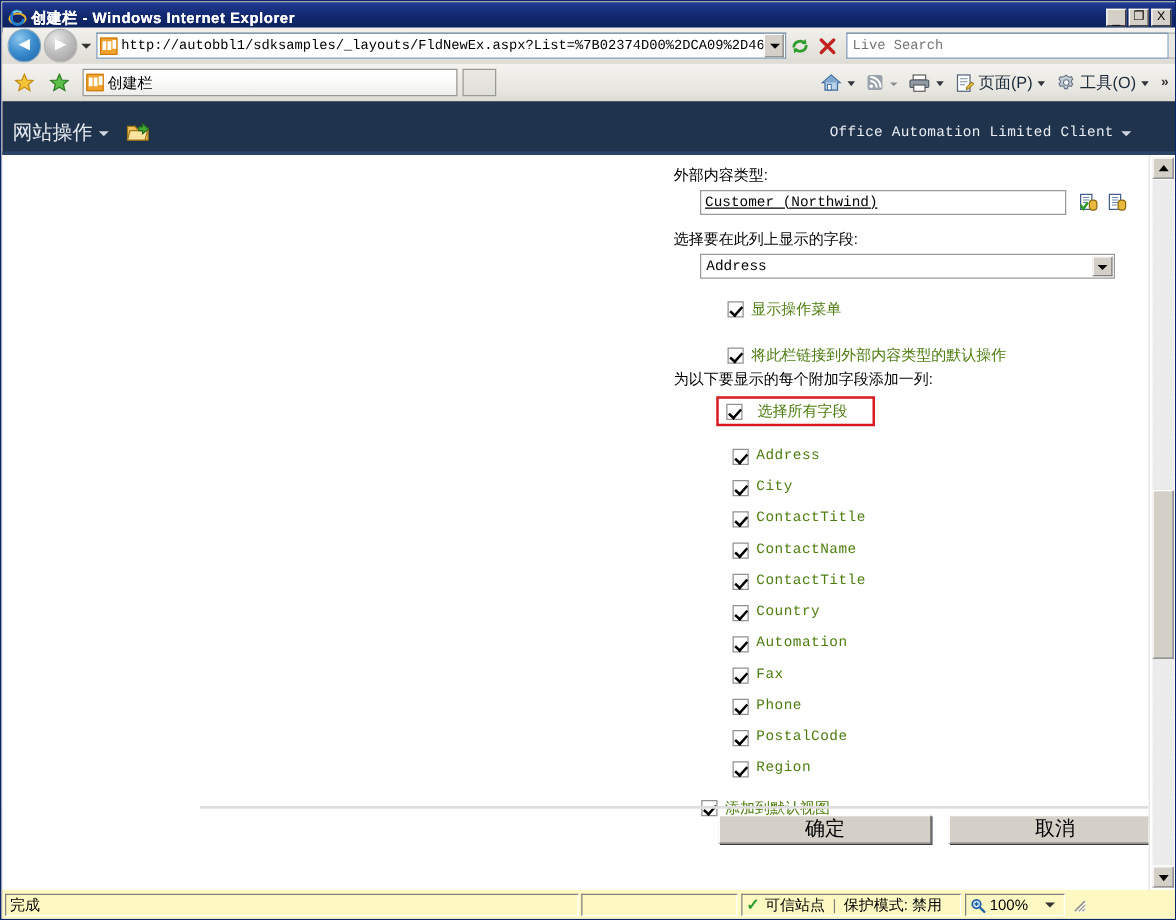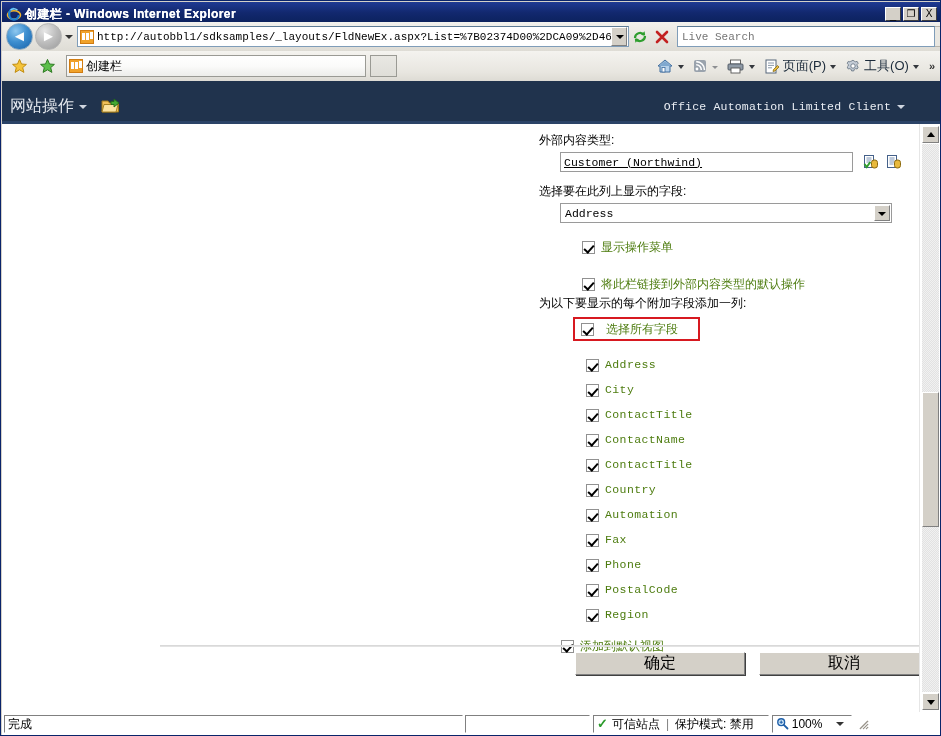--- a/index.html
+++ b/index.html
@@ -603,21 +603,21 @@
     border-bottom: 1px solid #808080;
     box-sizing: border-box;
     cursor: default;
   }
 
   
   .statusbar {
     position: absolute;
     left: 1px; top: 711px;
     width: 939px; height: 24px;
-    background: #ffffff;
+    background: #fef9c3;
     display: flex;
     align-items: center;
     box-sizing: border-box;
     padding: 0 2px;
   }
   .sb-panel {
     height: 18px;
     border-top: 1px solid #808080;
     border-left: 1px solid #808080;
     border-right: 1px solid #ffffff;
@@ -957,21 +957,21 @@
       <span>完成</span>
     </div>
     <div class="sb-panel sb-blank1"></div>
     <div class="sb-panel sb-zone">
       <span class="check-green">✓</span>
       <span>可信站点</span>
       <span class="sep">|</span>
       <span>保护模式: 禁用</span>
     </div>
     <div class="sb-panel sb-zoom">
-      <span style="display:flex;">
+      <span style="display:flex;align-items:center;">
         <svg width="13" height="13" viewBox="0 0 13 13" xmlns="http://www.w3.org/2000/svg" style="margin-right:3px;">
           <circle cx="5.2" cy="5.2" r="3.4" fill="#cfe6f7" stroke="#1e5fa9" stroke-width="1.4"></circle>
           <path d="M3.6 5.2 h3.2 M5.2 3.6 v3.2" stroke="#1e5fa9" stroke-width="1.1"></path>
           <path d="M7.8 7.8 L11.5 11.5" stroke="#1e5fa9" stroke-width="1.8" stroke-linecap="round"></path>
         </svg>
         <span>100%</span>
       </span>
       <span style="width:0;height:0;border-left:4px solid transparent;border-right:4px solid transparent;border-top:4px solid #333;margin-right:4px;"></span>
     </div>
     <div class="grip">

